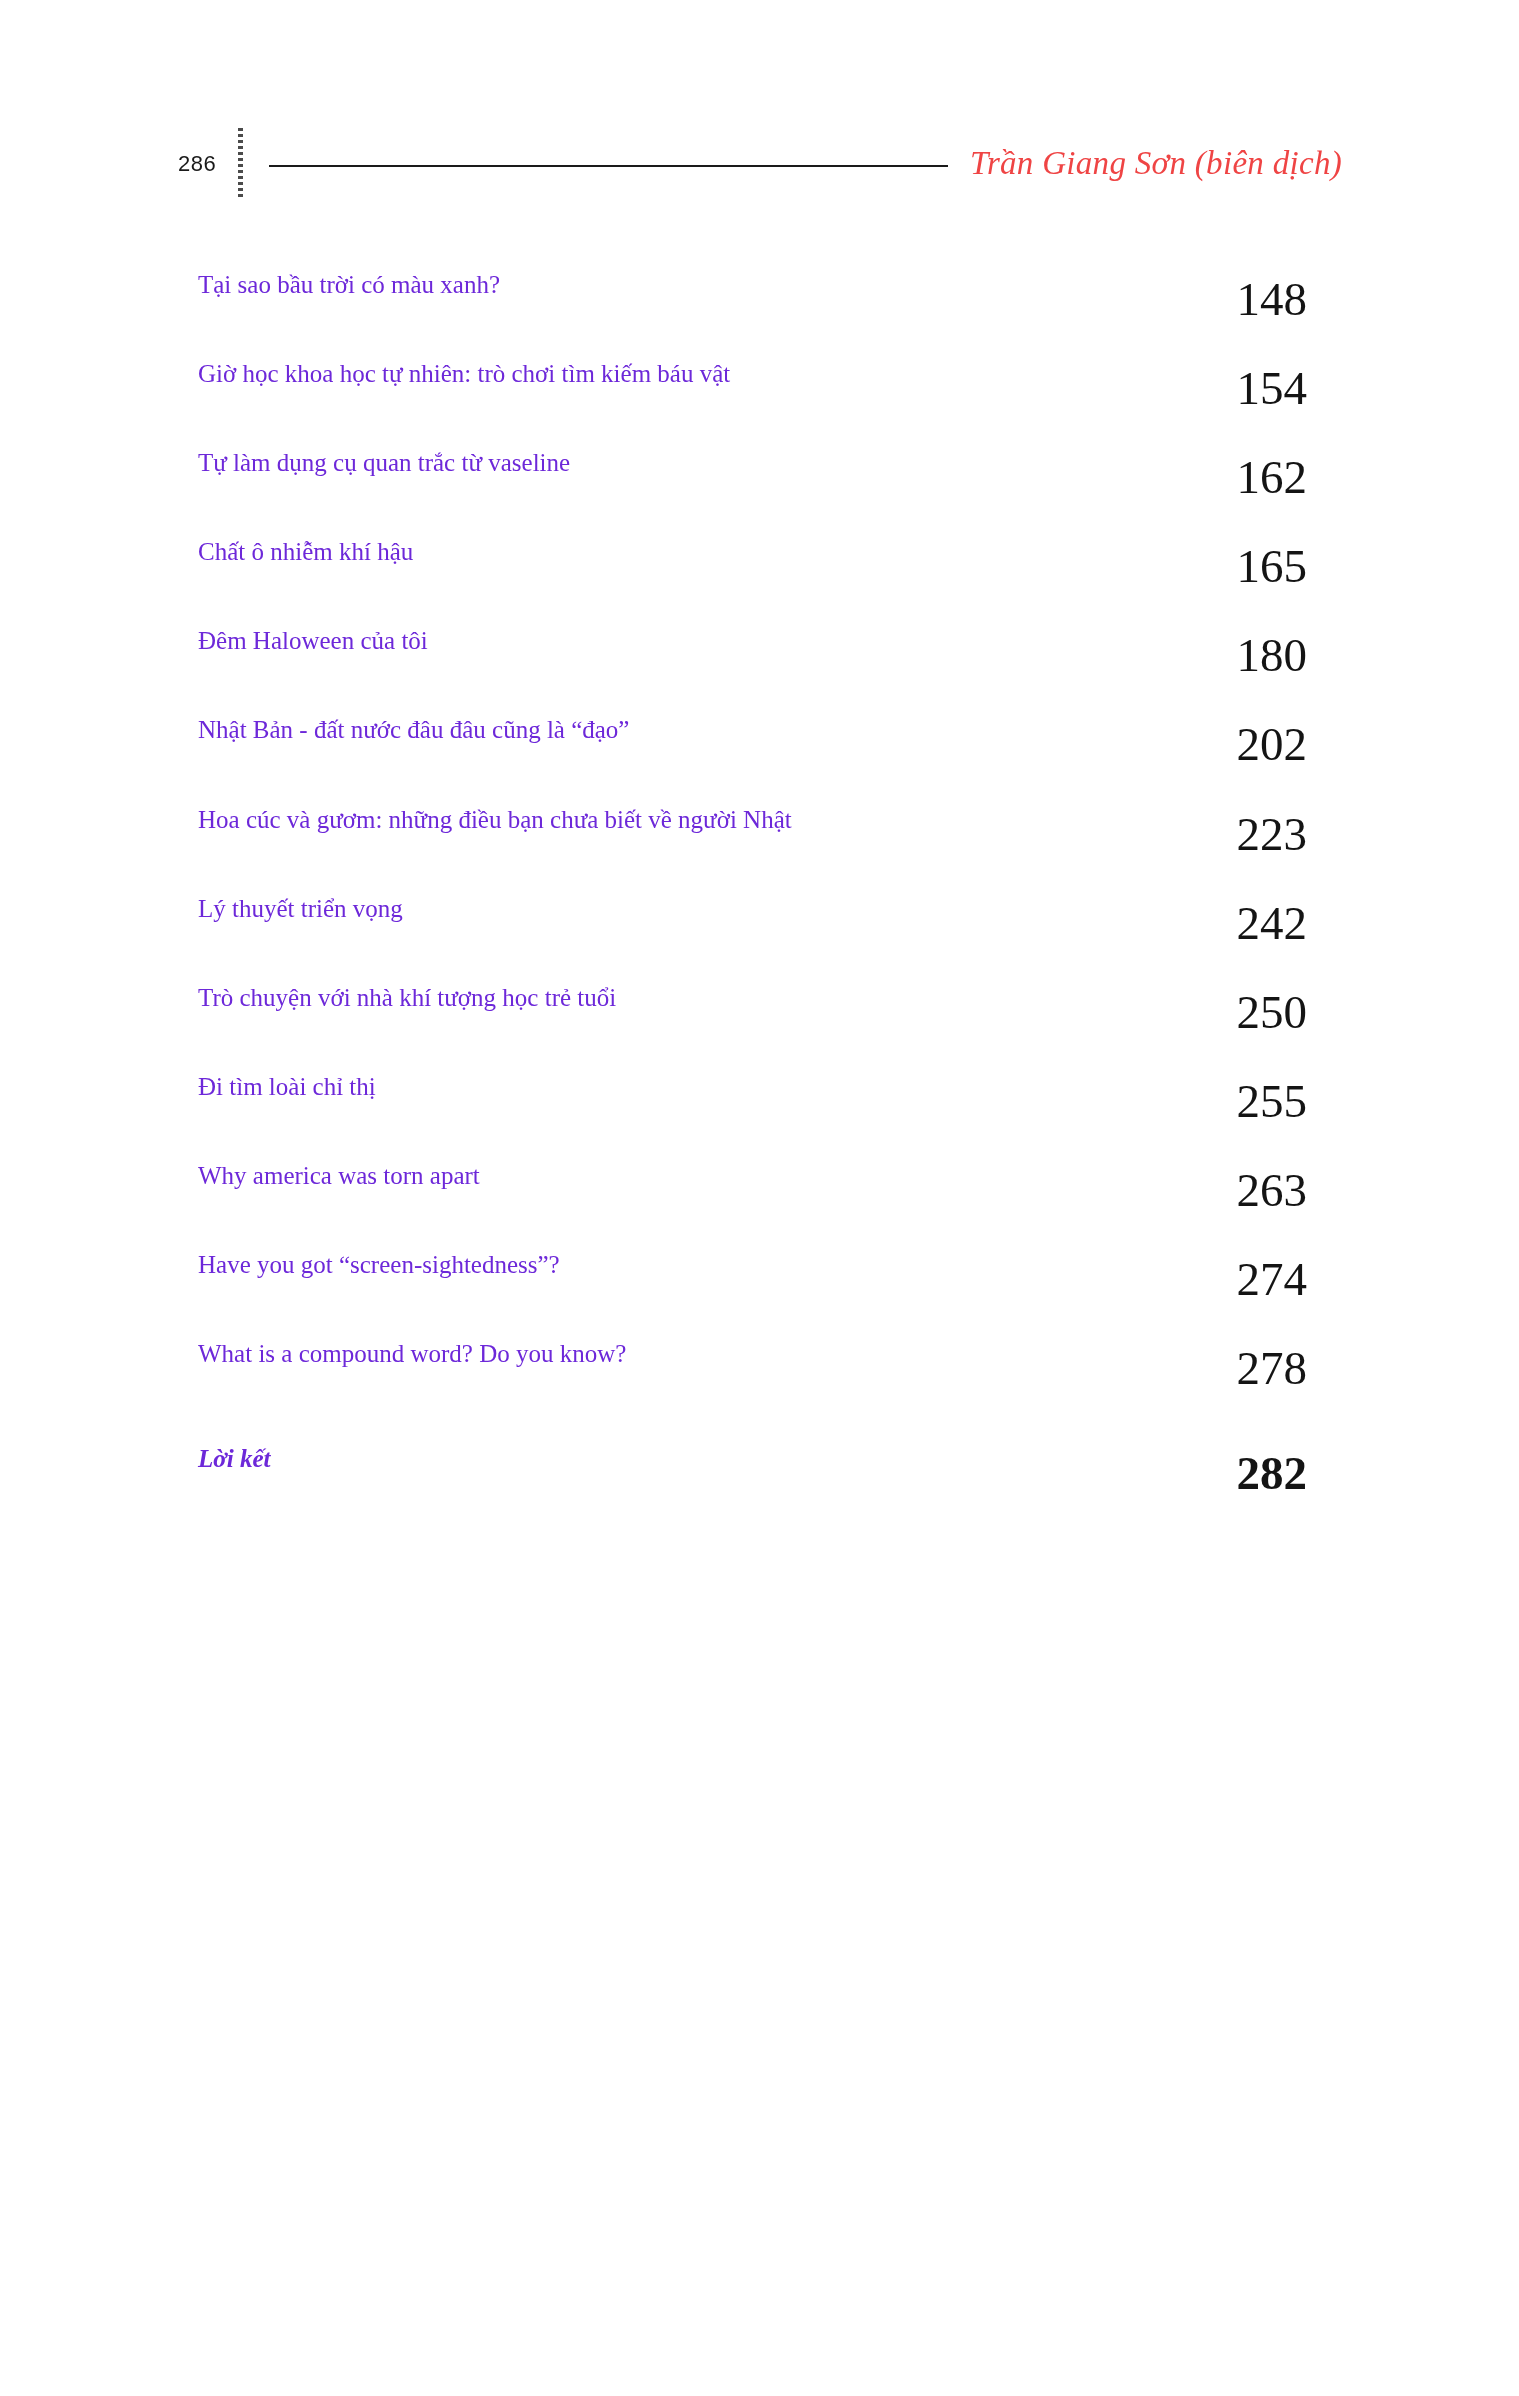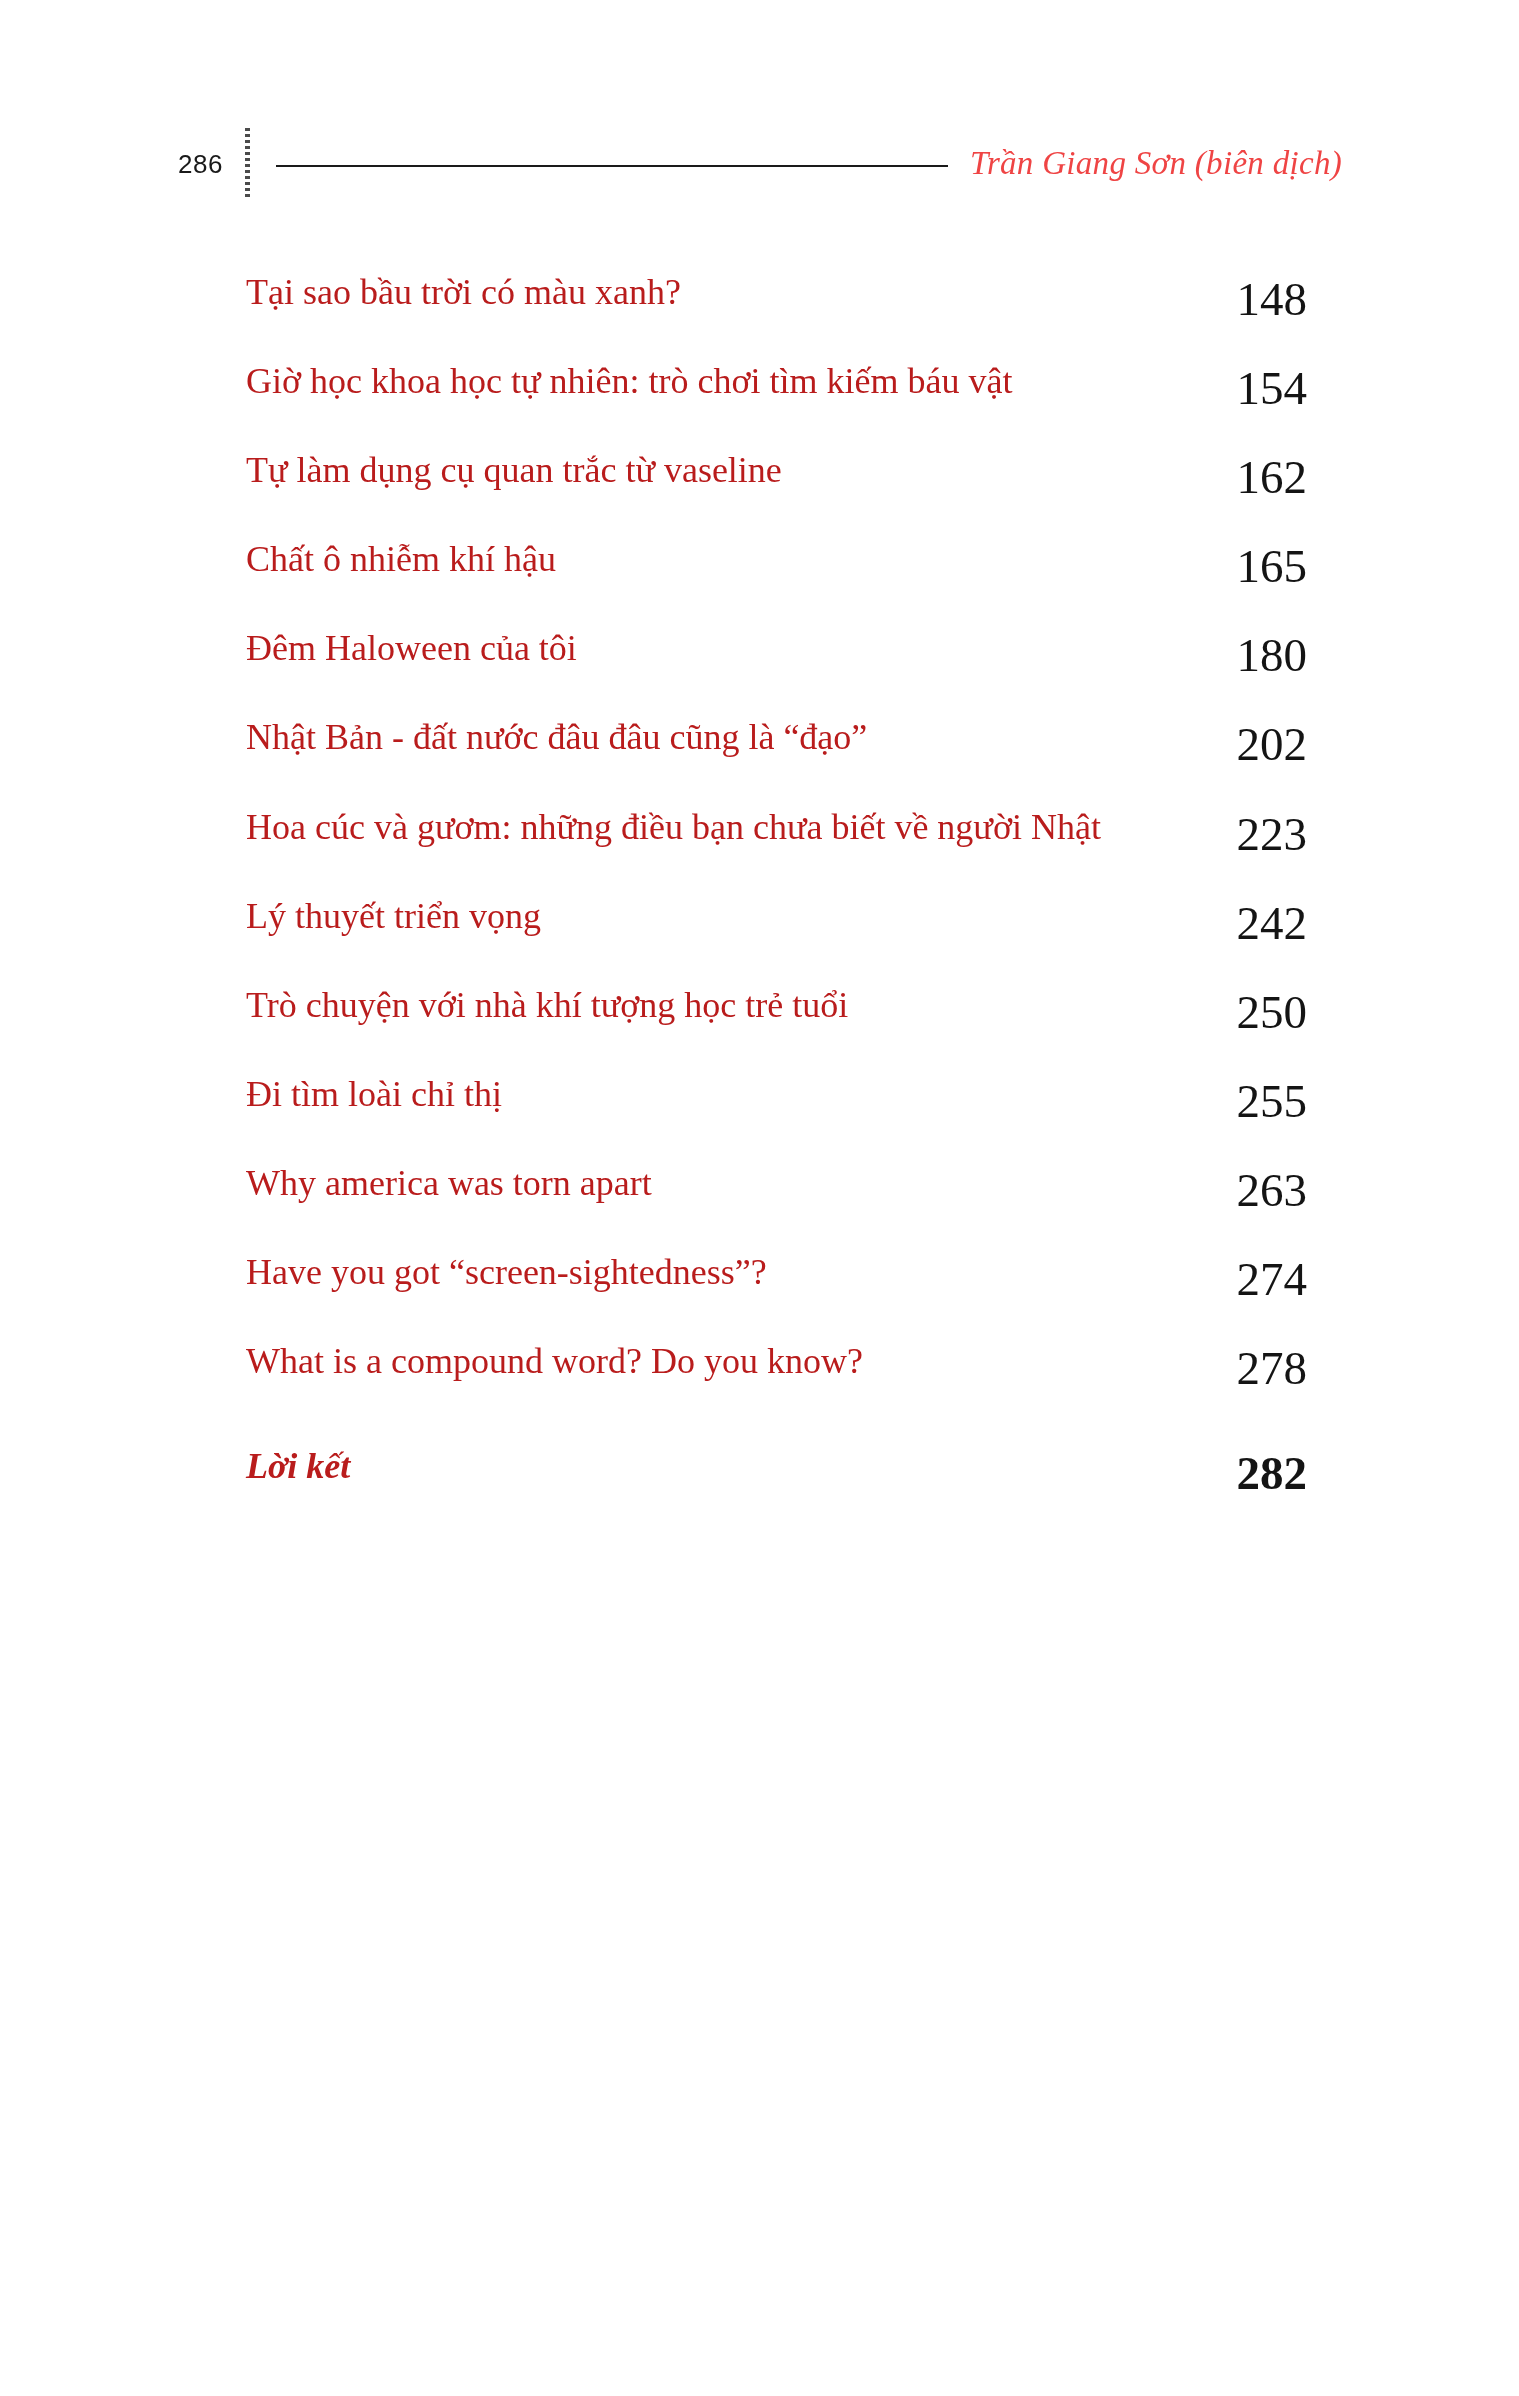--- a/index.html
+++ b/index.html
@@ -27,21 +27,21 @@
     position: absolute;
     top: 129px;
     left: 178px;
     right: 178px;
     height: 69px;
     display: flex;
     align-items: center;
   }
   .folio {
     font-family: "Liberation Sans", sans-serif;
-    font-size: 26px;
+    font-size: 22px;
     color: #1a1a1a;
     letter-spacing: 0.5px;
     line-height: 1;
     padding-right: 22px;
   }
   .header-ornament {
     width: 5px;
     height: 71px;
     background:
       repeating-linear-gradient(
@@ -78,25 +78,24 @@
     left: 198px;
     width: 1109px;
   }
   .toc-entry {
     display: flex;
     align-items: flex-start;
     justify-content: space-between;
     margin-bottom: 28px;
   }
   .toc-entry .title {
-    font-size: 36px;
+    font-size: 25px;
     line-height: 1.30;
     max-width: 891px;
-    color: #b91c1c;
-    margin-left: 48px;
+    color: #6d28d9;
   }
   .toc-entry .page-num {
     font-size: 47px;
     line-height: 1.30;
     color: #141414;
     white-space: nowrap;
     text-align: right;
     min-width: 79px;
   }
   .toc-entry.closing {

